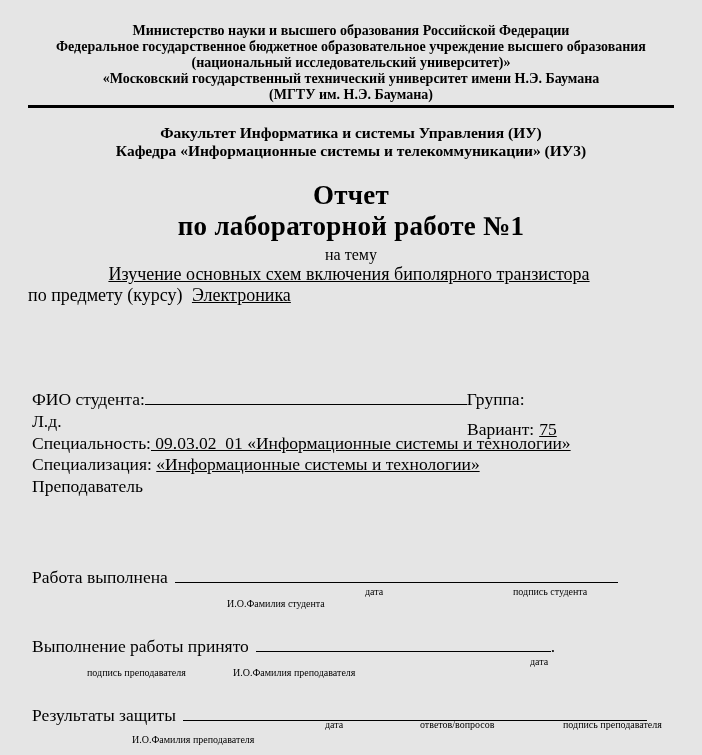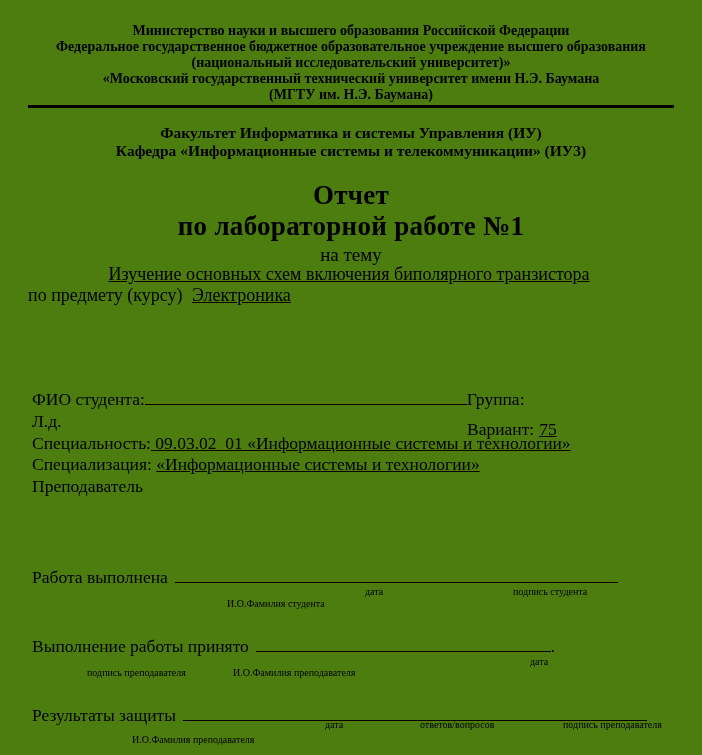--- a/index.html
+++ b/index.html
@@ -1,34 +1,34 @@
 <!DOCTYPE html>
 <html><head>
 <meta charset="utf-8">
 <style>
   html,body{margin:0;padding:0;background:#ffffff;}
   .page{
     position:relative;
     width:702px;height:755px;
-    background:#4d7c0f;color:#000;
+    background:#e5e5e5;color:#000;
     font-family:"Liberation Serif", serif;
     overflow:hidden;
   }
   
   .hdr{position:absolute;top:23px;left:0;width:702px;text-align:center;
        font-weight:bold;font-size:14px;line-height:16px;}
   .rule{position:absolute;top:105px;left:28px;width:646px;height:3px;background:#000;}
   
   .fac{position:absolute;top:124px;left:0;width:702px;text-align:center;
        font-weight:bold;font-size:15.5px;line-height:17.5px;}
   
   .title{position:absolute;top:180px;left:0;width:702px;text-align:center;
          font-weight:bold;font-size:27px;line-height:31px;letter-spacing:.3px;}
   .natemu{position:absolute;top:245px;left:0;width:702px;text-align:center;
-          font-size:19px;line-height:19px;}
+          font-size:16px;line-height:19px;}
   .theme{position:absolute;top:264px;left:0;width:698px;text-align:center;
          font-size:18px;line-height:20px;}
   .course{position:absolute;top:285px;left:0;width:693px;text-align:left;
           font-size:18px;line-height:20px;padding-left:28px;}
   .u{text-decoration:underline;}
   .gap-left{margin-left:5px;}
   
   .info{position:absolute;top:389px;left:32px;width:640px;
         font-size:17.5px;line-height:21.8px;}
   .info-row{position:relative;white-space:nowrap;}

